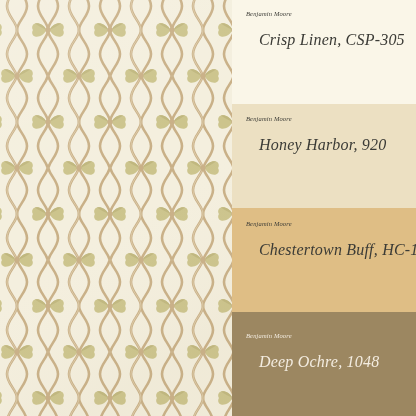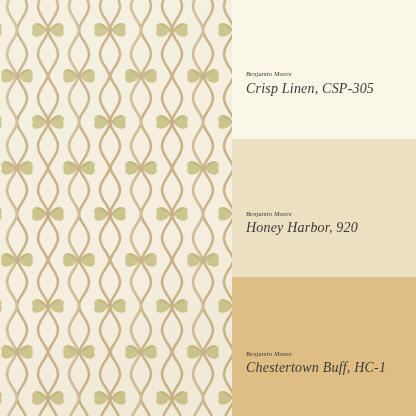--- a/index.html
+++ b/index.html
@@ -67,24 +67,24 @@
     font-style: italic;
     font-size: 6.5px;
     letter-spacing: 0.15px;
     line-height: 1.1;
     margin: 0 0 3px 0;
     white-space: nowrap;
   }
   .color-name {
     font-family: "Liberation Serif", serif;
     font-style: italic;
-    font-size: 14px;
+    font-size: 16px;
     letter-spacing: 0.2px;
     line-height: 1.15;
-    margin: 0;
+    margin: 13px;
     white-space: nowrap;
   }
   .txt-dark  { color: #3b3b36; }
   .txt-light { color: #f3ece0; }
 </style>
 </head>
 <body>
 
 <div class="page">
 
@@ -191,15 +191,21 @@
       </div>
     </div>
 
     <div class="swatch" style="background:#dfbe85;">
       <div class="swatch-caption">
         <p class="brand txt-dark">Benjamin Moore</p>
         <p class="color-name txt-dark">Chestertown Buff, HC-1</p>
       </div>
     </div>
 
+    <div class="swatch" style="background:#9c8761;">
+      <div class="swatch-caption">
+        <p class="brand txt-light">Benjamin Moore</p>
+        <p class="color-name txt-light">Deep Ochre, 1048</p>
+      </div>
+    </div>
 
   </div>
 </div>
 
 </body></html>

